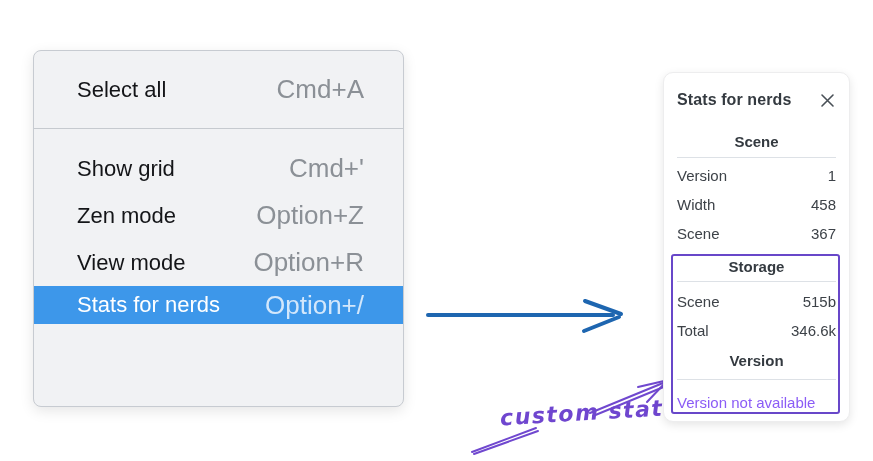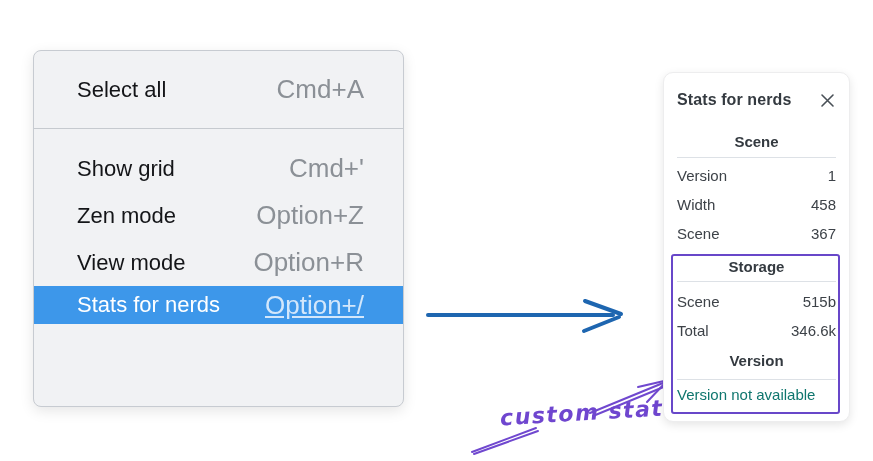--- a/index.html
+++ b/index.html
@@ -34,21 +34,21 @@
   .menu-row.first { height: 77px; }
   .menu-divider { height: 1px; background: #c6cacf; }
   .menu-group { padding-top: 16px; }
   .menu-row.std { height: 47px; }
   .menu-row.selected {
     height: 38px;
     background: #3d97ea;
     color: #ffffff;
   }
   .shortcut { color: #8b9096; font-size: 26px; }
-  .menu-row.selected .shortcut { color: #d3e7fb; text-decoration: underline; }
+  .menu-row.selected .shortcut { color: #d3e7fb; }
 
   
   .panel {
     position: absolute;
     left: 663px; top: 72px;
     width: 187px; height: 350px;
     background: #ffffff;
     border: 1px solid #ededee;
     border-radius: 10px;
     box-shadow: 0 3px 10px rgba(0,0,0,0.10);
@@ -82,21 +82,21 @@
   .rule.r2 { margin-top: 4px; }
   .rule.r3 { margin-top: 8px; }
   .stat-row {
     display: flex;
     justify-content: space-between;
     line-height: 29px;
     color: #3d4248;
   }
   .stat-row.mt3 { margin-top: 3px; }
   .stat-row.mt5 { margin-top: 5px; }
-  .version-text { line-height: 29px; margin-top: 0; color: #0f766e; }
+  .version-text { line-height: 29px; margin-top: 8px; color: #8b5cf6; }
   .purple-box {
     position: absolute;
     left: 7px; top: 181px;
     width: 169px; height: 160px;
     border: 2px solid #6847c9;
     border-radius: 3px;
     pointer-events: none;
   }
 
   

